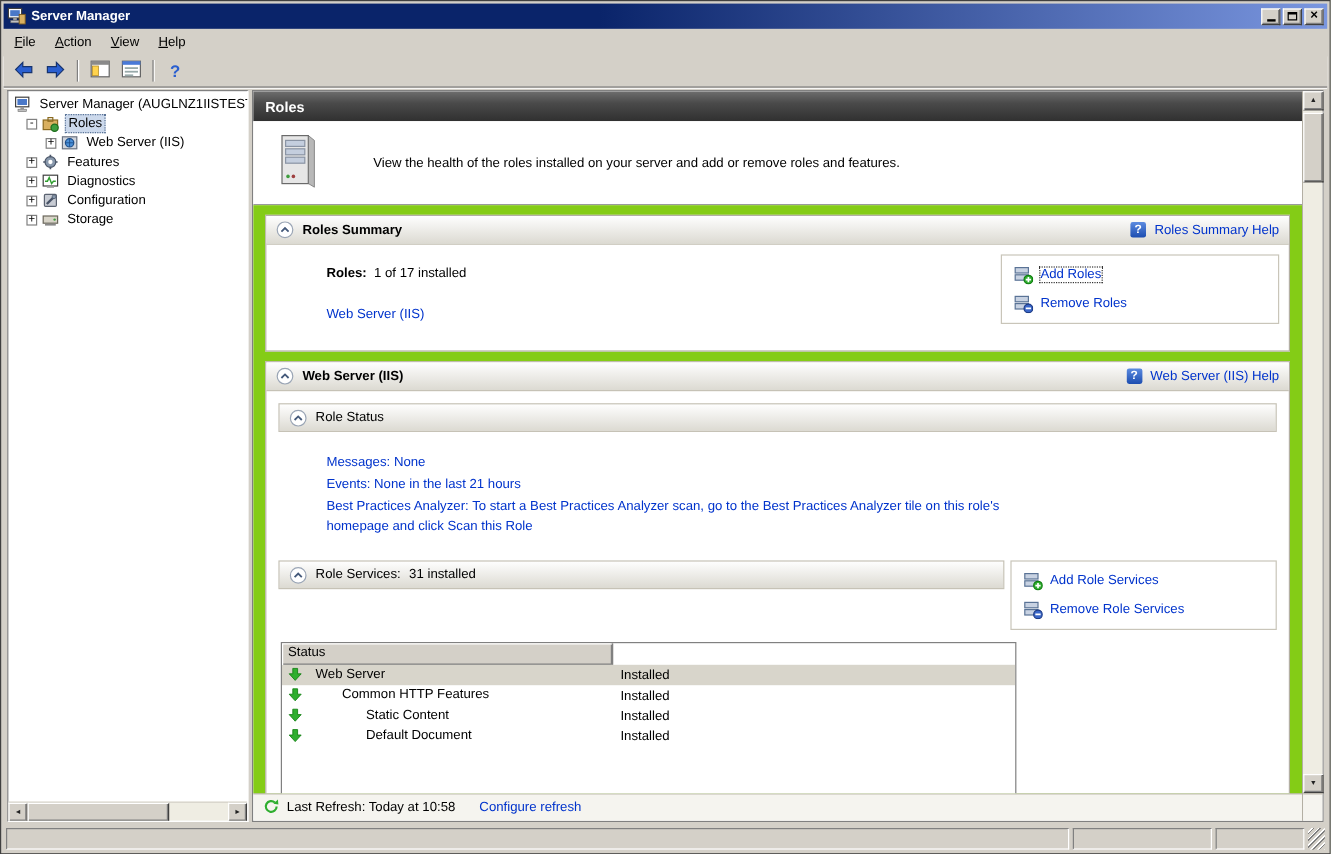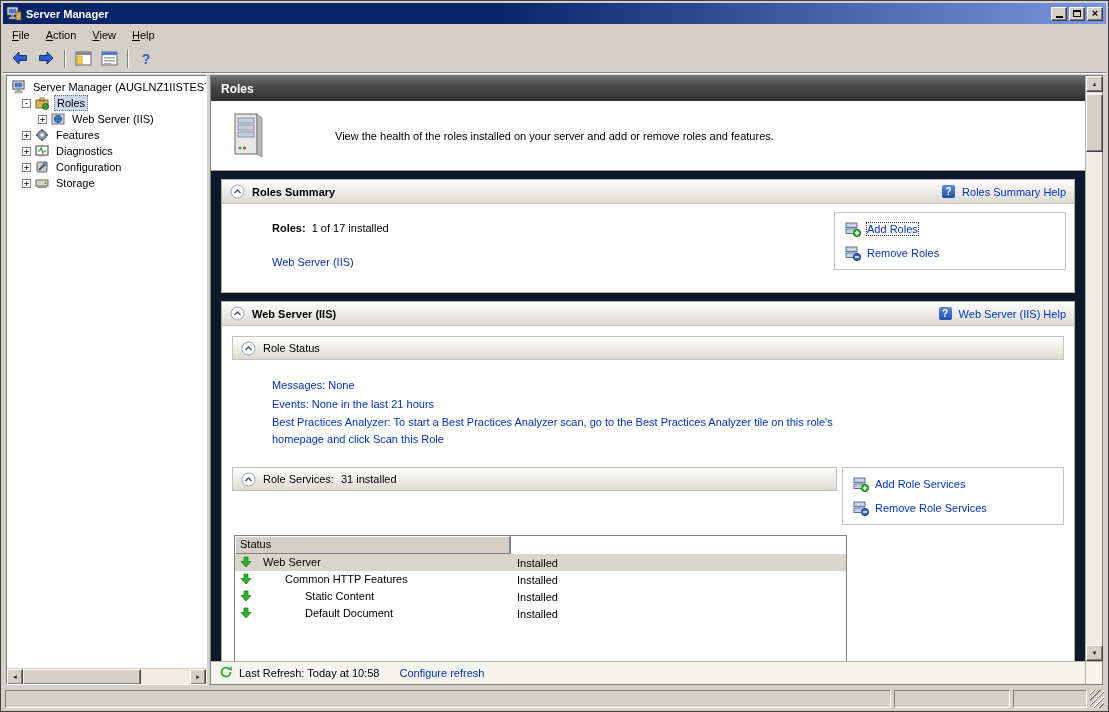--- a/index.html
+++ b/index.html
@@ -38,23 +38,23 @@
   .tree-row.lvl2 { padding-left: 30px; }
   .expander { width: 9px; height: 9px; flex: 0 0 auto; border: 1px solid #808080; background: #fff; font-size: 9px; line-height: 7px; text-align: center; margin-right: 4px; font-family: "DejaVu Sans Mono", monospace; }
   .ticon { width: 15px; height: 14px; flex: 0 0 auto; margin-right: 4px; }
   .tlabel { padding: 1px 2px; }
   .tlabel.selected { background: #ccd9ec; border: 1px dotted #5a7396; }
 
   
   .main-wrap { flex: 1 1 auto; display: flex; min-width: 0; border: 1px solid #808080; background: #fff; }
   .main-panel { flex: 1 1 auto; display: flex; flex-direction: column; min-width: 0; overflow: hidden; }
   .page-header { height: 25px; flex: 0 0 auto; background: linear-gradient(#6e6e6e 0%, #4a4a4a 40%, #303030 100%); color: #fff; font-weight: bold; font-size: 12px; display: flex; align-items: center; padding-left: 10px; }
-  .intro-band { height: 70px; flex: 0 0 auto; display: flex; align-items: center; padding-left: 16px; gap: 66px; border-bottom: 1px solid #9a9a9a; background: #fff; }
+  .intro-band { height: 70px; flex: 0 0 auto; display: flex; align-items: center; padding-left: 16px; gap: 42px; border-bottom: 1px solid #9a9a9a; background: #fff; }
   .intro-text { max-width: 640px; }
-  .scroll-area { flex: 1 1 auto; overflow: hidden; background: #0f172a; position: relative; }
+  .scroll-area { flex: 1 1 auto; overflow: hidden; background: #84cc16; position: relative; }
 
   .section { margin: 8px 10px 0 10px; border: 1px solid #b3afa3; background: #fff; }
   .sec-header { height: 24px; display: flex; align-items: center; gap: 7px; padding: 0 8px; background: linear-gradient(#fefefe, #dcdad2); border-bottom: 1px solid #c6c2b6; }
   .sec-title { font-weight: bold; }
   .flex-spacer { flex: 1; }
   a.link, .link { color: #0033cc; text-decoration: none; cursor: pointer; }
 
   .chev { width: 15px; height: 15px; flex: 0 0 auto; }
   .qicon { width: 13px; height: 13px; flex: 0 0 auto; border-radius: 2px; background: linear-gradient(#5c8be0, #1c4db0); color: #fff; font-weight: bold; font-size: 10px; line-height: 13px; text-align: center; }
 

